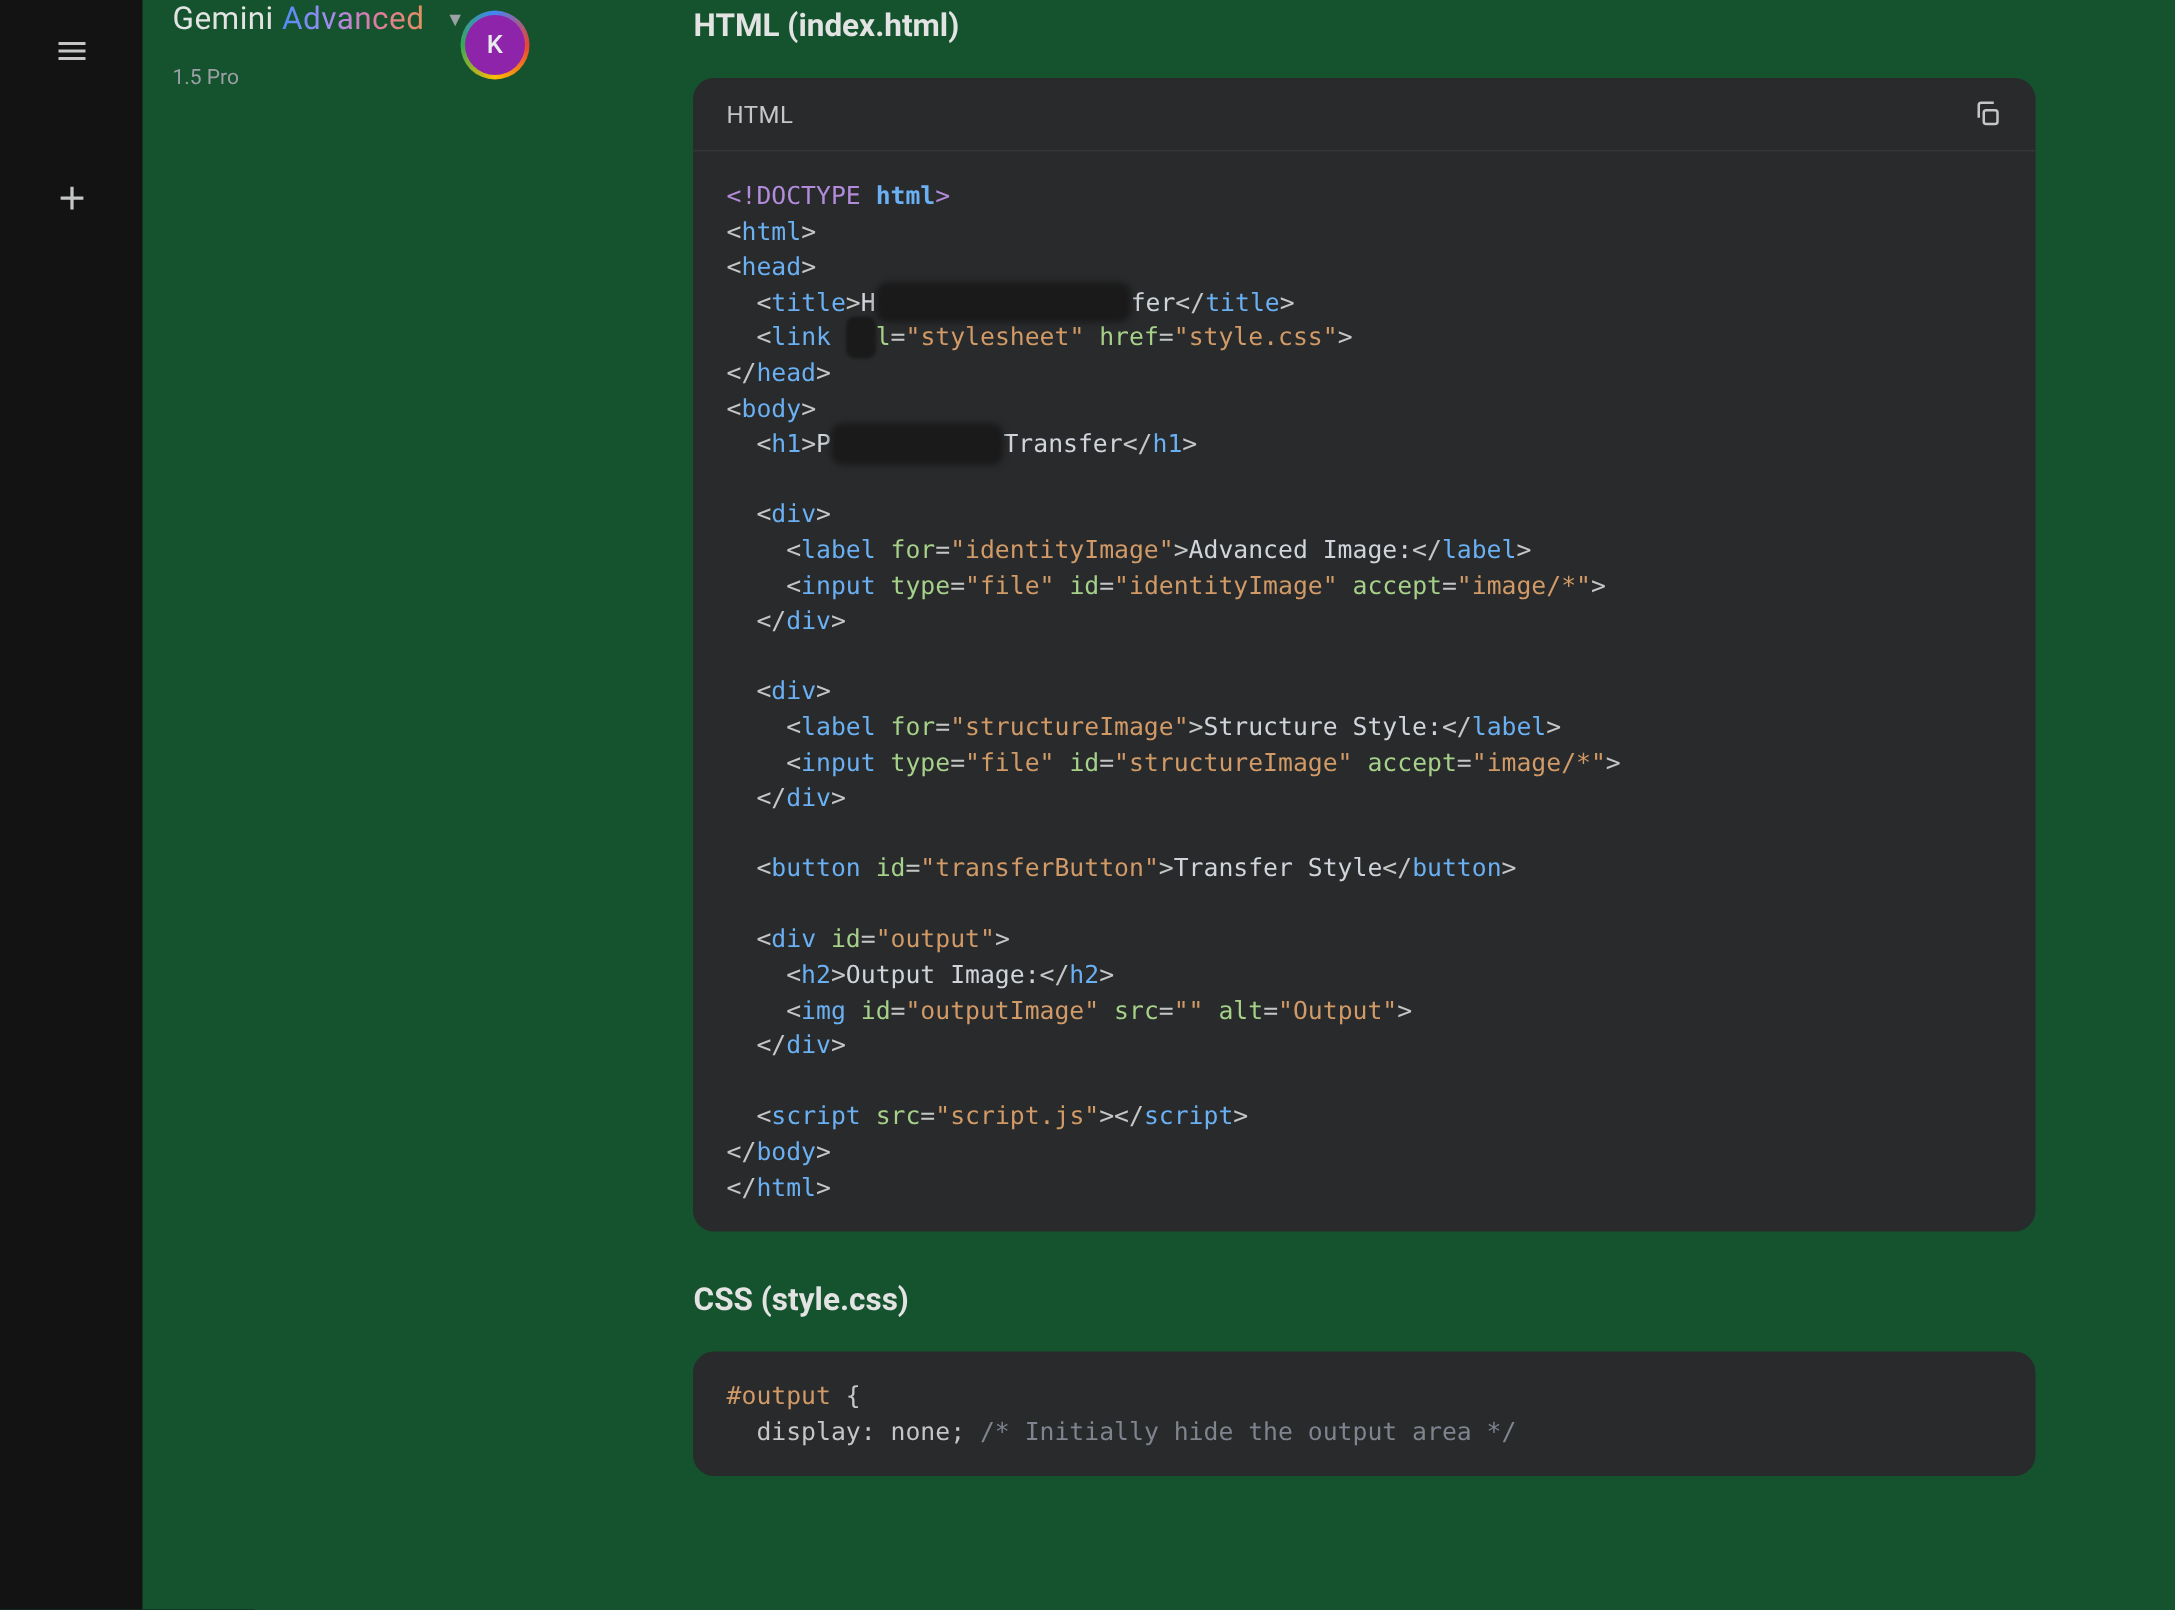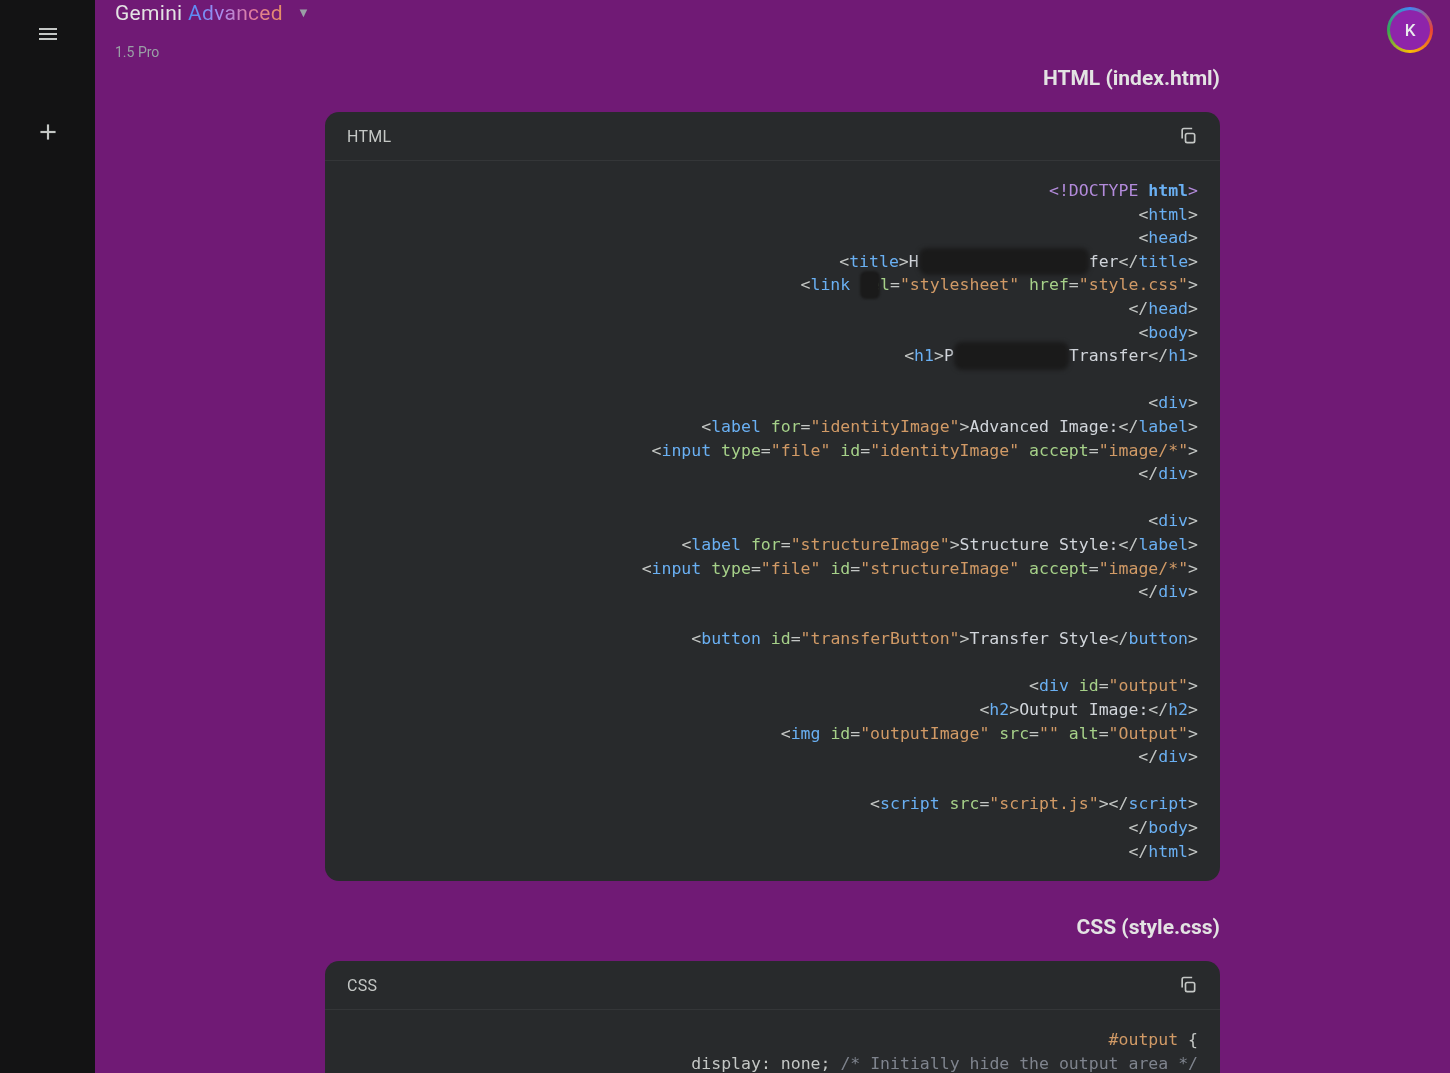--- a/index.html
+++ b/index.html
@@ -27,23 +27,22 @@
   display: flex;
   align-items: center;
   justify-content: center;
   border-radius: 50%;
   cursor: pointer;
   color: #c4c7c5;
 }
 .new-chat { margin-top: 50px; }
 .main {
   flex: 1;
-  background: #701a75;
-  display: flex;
-  flex-direction: column;
+  background: #14532d;
+  display: flex;
   overflow: hidden;
 }
 .topbar {
   height: 60px;
   padding: 6px 20px;
   display: flex;
   align-items: center;
   justify-content: space-between;
 }
 .brand-row { display: flex; align-items: center; gap: 10px; }
@@ -64,21 +63,20 @@
 }
 .avatar-inner {
   position:absolute; inset:0; border-radius:50%;
   background:#8e24aa; display:flex; align-items:center; justify-content:center;
   color:#e8eaed; font-weight:500; font-size:17px;
 }
 .content {
   flex: 1;
   overflow-y: auto;
   padding: 0 0 12px 0;
-  text-align: right;
 }
 .chat-body {
   max-width: 935px;
   margin: 0 auto;
   padding: 0 20px;
 }
 .section-heading {
   font-size: 21px;
   font-weight: 700;
   color: #e3e3e3;
@@ -193,29 +191,20 @@
 <span class="c-pnc">  &lt;/</span><span class="c-tag">div</span><span class="c-pnc">&gt;</span>
 
 <span class="c-pnc">  &lt;</span><span class="c-tag">script</span><span> </span><span class="c-attr">src</span><span class="c-pnc">=</span><span class="c-str">"script.js"</span><span class="c-pnc">&gt;</span><span class="c-pnc">&lt;/</span><span class="c-tag">script</span><span class="c-pnc">&gt;</span>
 <span class="c-pnc">&lt;/</span><span class="c-tag">body</span><span class="c-pnc">&gt;</span>
 <span class="c-pnc">&lt;/</span><span class="c-tag">html</span><span class="c-pnc">&gt;</span></div>
       </div>
 
       <div class="section-heading">CSS (style.css)</div>
 
       <div class="code-block">
-        <div class="code-header">
-          <span class="code-lang">CSS</span>
-          <span class="copy-icon">
-            <svg width="20" height="20" viewBox="0 0 24 24" fill="none" stroke="currentColor" stroke-width="2">
-                <rect x="9" y="9" width="11" height="11" rx="2"></rect>
-                <path d="M5 15V5a2 2 0 0 1 2-2h10"></path>
-              </svg>
-          </span>
-        </div>
 <div class="code-body"><span class="c-sel">#output</span><span class="c-pnc"> {</span>
 <span>  </span><span class="c-prop">display:</span><span class="c-prop"> none; </span><span class="c-cmt">/* Initially hide the output area */</span>
 </div>
       </div>
 
     </div>
   </div>
 </div>
 
 </body></html>

